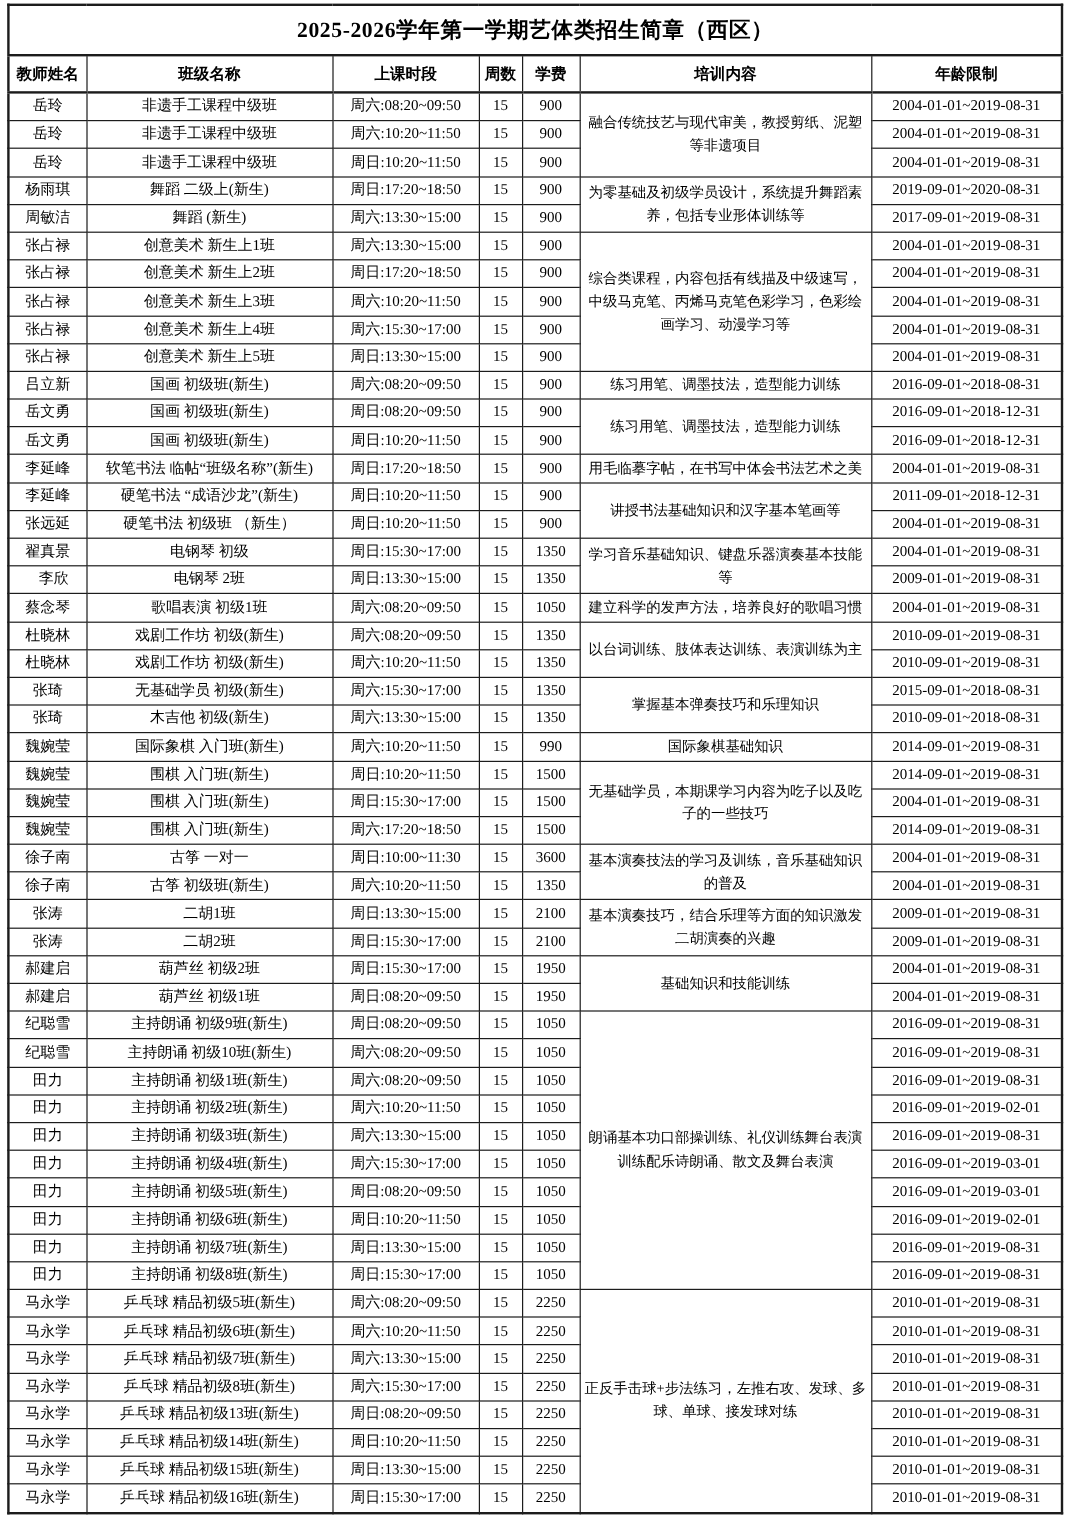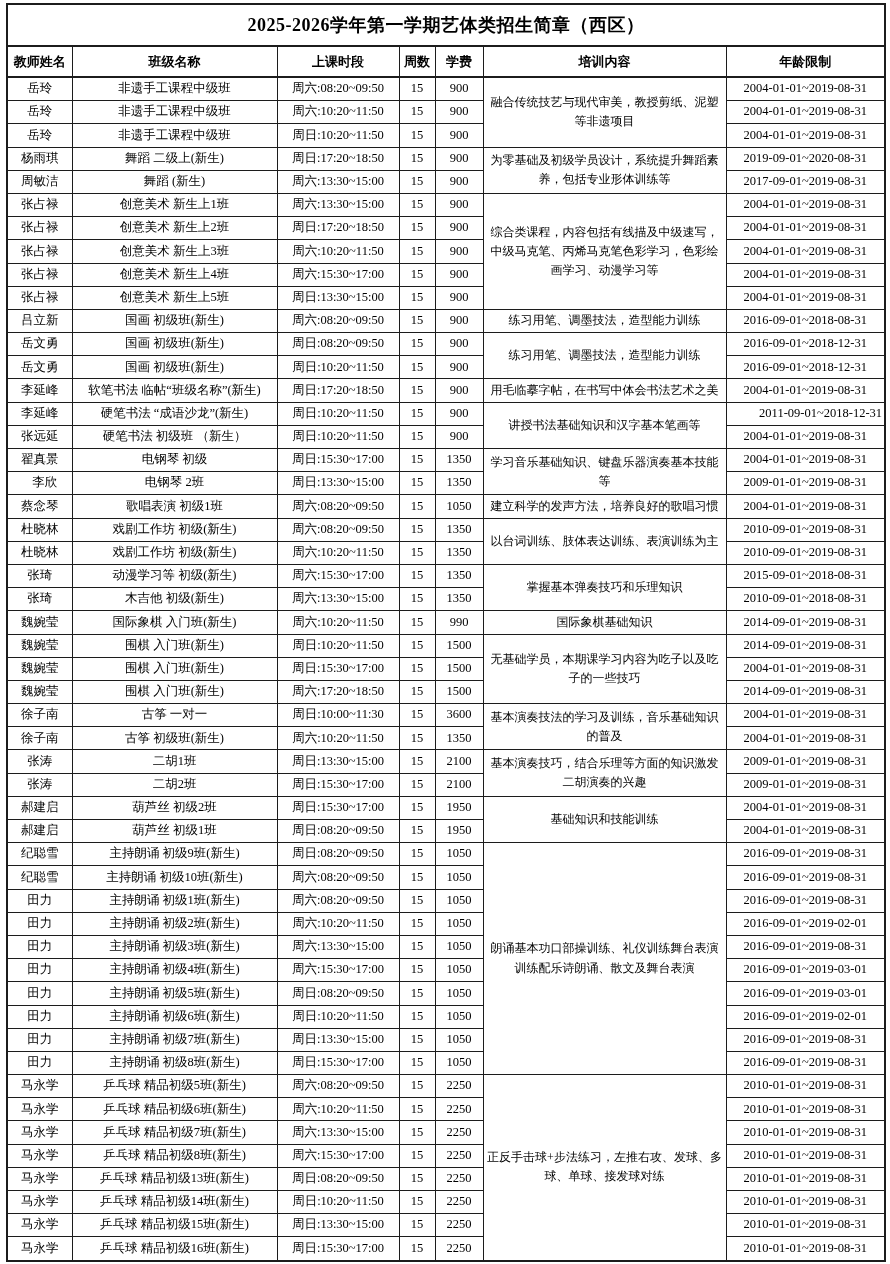--- a/index.html
+++ b/index.html
@@ -204,21 +204,21 @@
           <td class="c-content" rowspan="1" style="border-color: rgb(28, 28, 28);">用毛临摹字帖，在书写中体会书法艺术之美</td>
           <td class="c-age" style="border-color: rgb(28, 28, 28);">2004-01-01~2019-08-31</td>
         </tr>
         <tr>
           <td class="c-teacher" style="border-color: rgb(28, 28, 28);">李延峰</td>
           <td class="c-class" style="border-color: rgb(28, 28, 28);">硬笔书法 “成语沙龙”(新生)</td>
           <td class="c-time" style="border-color: rgb(28, 28, 28);">周日:10:20~11:50</td>
           <td class="c-weeks" style="border-color: rgb(28, 28, 28);">15</td>
           <td class="c-fee" style="border-color: rgb(28, 28, 28);">900</td>
           <td class="c-content" rowspan="2" style="border-color: rgb(28, 28, 28);">讲授书法基础知识和汉字基本笔画等</td>
-          <td class="c-age" style="border-color: rgb(28, 28, 28); text-align: right;">2011-09-01~2018-12-31</td>
+          <td class="c-age" style="border-color: rgb(28, 28, 28);">2011-09-01~2018-12-31</td>
         </tr>
         <tr>
           <td class="c-teacher" style="border-color: rgb(28, 28, 28);">张远延</td>
           <td class="c-class" style="border-color: rgb(28, 28, 28);">硬笔书法 初级班 （新生）</td>
           <td class="c-time" style="border-color: rgb(28, 28, 28);">周日:10:20~11:50</td>
           <td class="c-weeks" style="border-color: rgb(28, 28, 28);">15</td>
           <td class="c-fee" style="border-color: rgb(28, 28, 28);">900</td>
           <td class="c-age" style="border-color: rgb(28, 28, 28);">2004-01-01~2019-08-31</td>
         </tr>
         <tr>
@@ -259,21 +259,21 @@
         <tr>
           <td class="c-teacher" style="border-color: rgb(28, 28, 28);">杜晓林</td>
           <td class="c-class" style="border-color: rgb(28, 28, 28);">戏剧工作坊 初级(新生)</td>
           <td class="c-time" style="border-color: rgb(28, 28, 28);">周六:10:20~11:50</td>
           <td class="c-weeks" style="border-color: rgb(28, 28, 28);">15</td>
           <td class="c-fee" style="border-color: rgb(28, 28, 28);">1350</td>
           <td class="c-age" style="border-color: rgb(28, 28, 28);">2010-09-01~2019-08-31</td>
         </tr>
         <tr>
           <td class="c-teacher" style="border-color: rgb(28, 28, 28);">张琦</td>
-          <td class="c-class" style="border-color: rgb(28, 28, 28);">动漫学习等 初级(新生)</td>
+          <td class="c-class" style="border-color: rgb(28, 28, 28);">无基础学员 初级(新生)</td>
           <td class="c-time" style="border-color: rgb(28, 28, 28);">周六:15:30~17:00</td>
           <td class="c-weeks" style="border-color: rgb(28, 28, 28);">15</td>
           <td class="c-fee" style="border-color: rgb(28, 28, 28);">1350</td>
           <td class="c-content" rowspan="2" style="border-color: rgb(28, 28, 28);">掌握基本弹奏技巧和乐理知识</td>
           <td class="c-age" style="border-color: rgb(28, 28, 28);">2015-09-01~2018-08-31</td>
         </tr>
         <tr>
           <td class="c-teacher" style="border-color: rgb(28, 28, 28);">张琦</td>
           <td class="c-class" style="border-color: rgb(28, 28, 28);">木吉他 初级(新生)</td>
           <td class="c-time" style="border-color: rgb(28, 28, 28);">周六:13:30~15:00</td>

